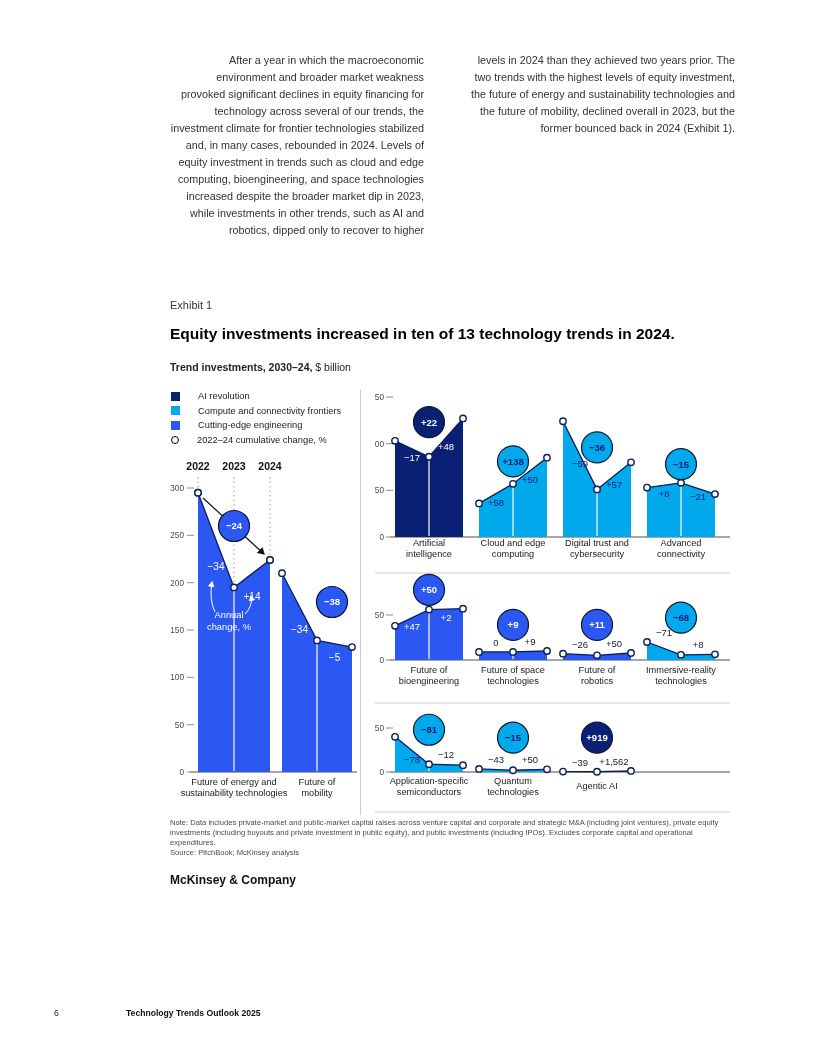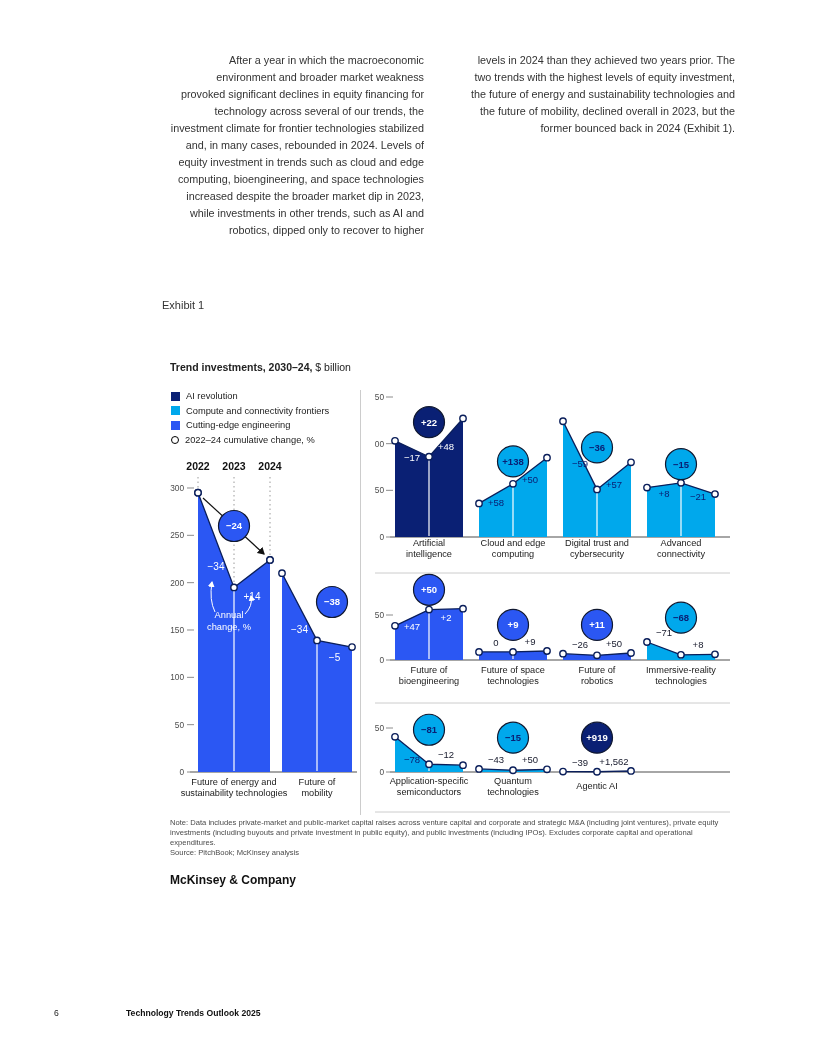--- a/index.html
+++ b/index.html
@@ -1,25 +1,25 @@
 <!DOCTYPE html>
 <html><head>
 <meta charset="utf-8">
 <style>
   * { margin:0; padding:0; box-sizing:border-box; }
   body { background:#e8e8e8; font-family:"Liberation Sans", sans-serif; }
   .page { position:relative; width:816px; height:1056px; background:#fff; margin:0 auto; overflow:hidden; }
   .col { position:absolute; font-size:10.8px; line-height:17px; color:#333;text-align:right; }
   .col p + p { margin-top:10px; }
-  .exhibit-label { position:absolute; left:162px; top:299px; font-size:11px; color:#333; }
+  .exhibit-label { position:absolute; left:170px; top:299px; font-size:11px; color:#333; }
   .exhibit-title { position:absolute; left:170px; top:325px; font-size:15.5px; font-weight:bold; color:#000; }
   .exhibit-subtitle { position:absolute; left:170px; top:361px; font-size:10.5px; color:#222; }
   .exhibit-subtitle b { font-weight:bold; }
   .legend { position:absolute; left:171px; top:389px; }
-  .legend-item { display:flex; align-items:center; height:14.6px; }
+  .legend-item { display:flex; align-items:center; height:14.6px;gap:12px; }
   .legend-swatch { width:9px; height:9px; margin-right:6px; flex:0 0 aupx; }
   .legend-circle { width:8px; height:8px; border:1.3px solid #000; border-radius:50%; background:#fff; margin-right:6px; }
   .legend-text { font-size:9.3px; color:#222; }
   .vdivider { position:absolute; left:360px; top:390px; width:1px; height:425px; background:#cccccc; }
   .note { position:absolute; left:170px; top:818px; width:552px; font-size:7.6px; line-height:10px; color:#4a4a4a; }
   .brand { position:absolute; left:170px; top:873px; font-size:12px; font-weight:bold; color:#111; }
   .footer-num { position:absolute; left:54px; top:1008px; font-size:8.6px; color:#222; }
   .footer-title { position:absolute; left:82px; top:1008px; font-size:8.6px; font-weight:bold; color:#111;margin-left:44px; }
   svg text { font-family:"Liberation Sans", sans-serif; }
 </style>
@@ -29,20 +29,21 @@
 <div class="page">
 
   <div class="col" style="left:170px; top:52px; width:254px;">
     <p>After a year in which the macroeconomic environment and broader market weakness provoked significant declines in equity financing for technology across several of our trends, the investment climate for frontier technologies stabilized and, in many cases, rebounded in 2024. Levels of equity investment in trends such as cloud and edge computing, bioengineering, and space technologies increased despite the broader market dip in 2023, while investments in other trends, such as AI and robotics, dipped only to recover to higher</p>
   </div>
   <div class="col" style="left:459px; top:52px; width:276px;">
     <p>levels in 2024 than they achieved two years prior. The two trends with the highest levels of equity investment, the future of energy and sustainability technologies and the future of mobility, declined overall in 2023, but the former bounced back in 2024 (Exhibit 1).</p>
   </div>
 
   <div class="exhibit-label">Exhibit 1</div>
+  <div class="exhibit-title">Equity investments increased in ten of 13 technology trends in 2024.</div>
   <div class="exhibit-subtitle"><b>Trend investments, 2030–24,</b><span> $ billion</span></div>
 
   <div class="legend" id="legend">
       <div class="legend-item">
         <span class="legend-swatch" style="background: rgb(10, 32, 116);"></span>
         <span class="legend-text">AI revolution</span>
       </div>
       <div class="legend-item">
         <span class="legend-swatch" style="background: rgb(0, 168, 236);"></span>
         <span class="legend-text">Compute and connectivity frontiers</span>

